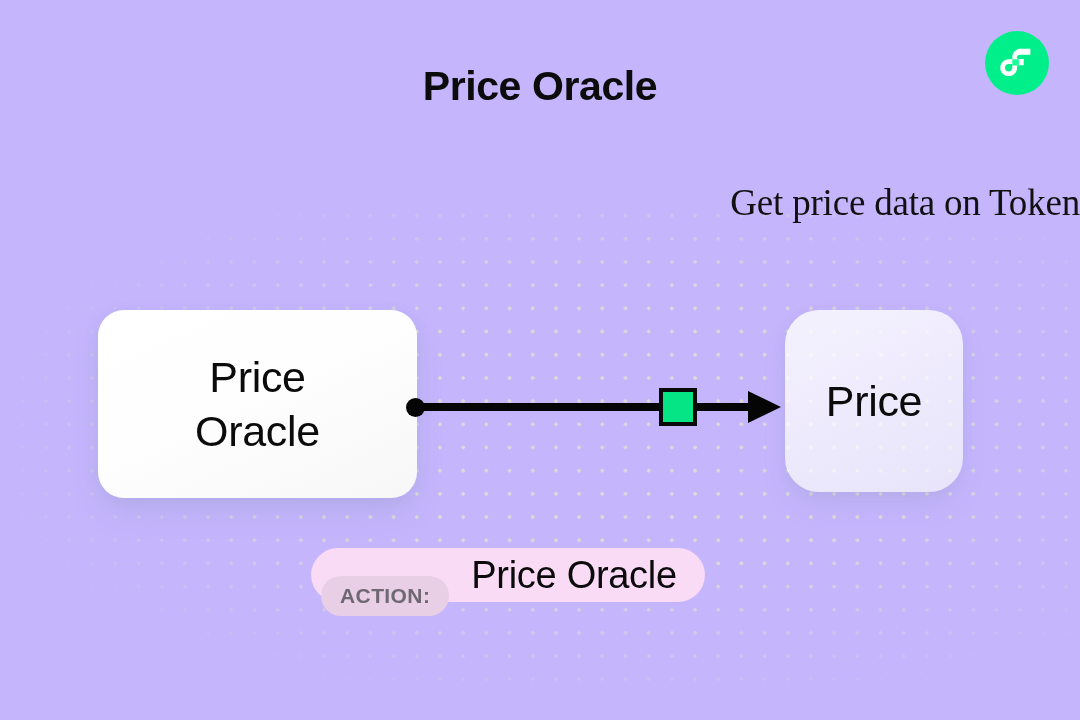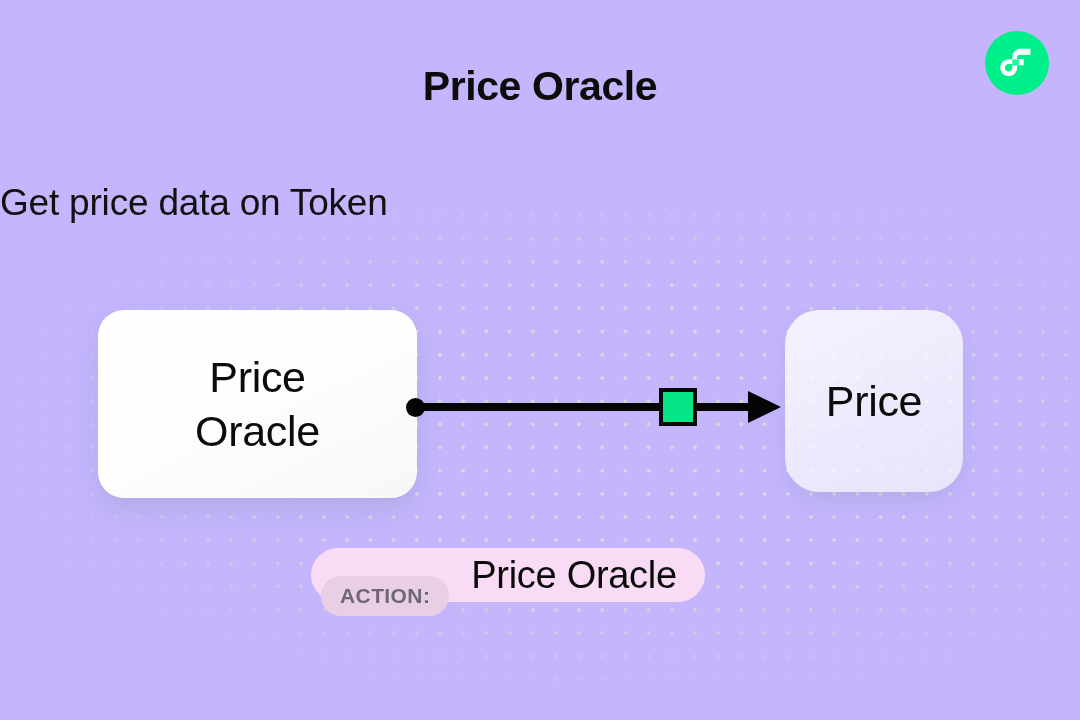--- a/index.html
+++ b/index.html
@@ -59,26 +59,27 @@
     font-weight: 700;
     letter-spacing: -0.4px;
     color: #0c0c0c;
     line-height: 1.2;
   }
   #page-subtitle {
     position: absolute;
     left: 0;
     top: 180px;
     width: 1080px;
-    text-align: left;
+    text-align: right;
     font-size: 37px;
     font-weight: 400;
     letter-spacing: -0.2px;
     color: #111111;
     line-height: 1.25;
+    font-family: Liberation Serif, serif;
   }
 
   
   #flow-canvas {
     position: absolute;
     left: 0;
     top: 0;
     width: 1080px;
     height: 720px;
   }

